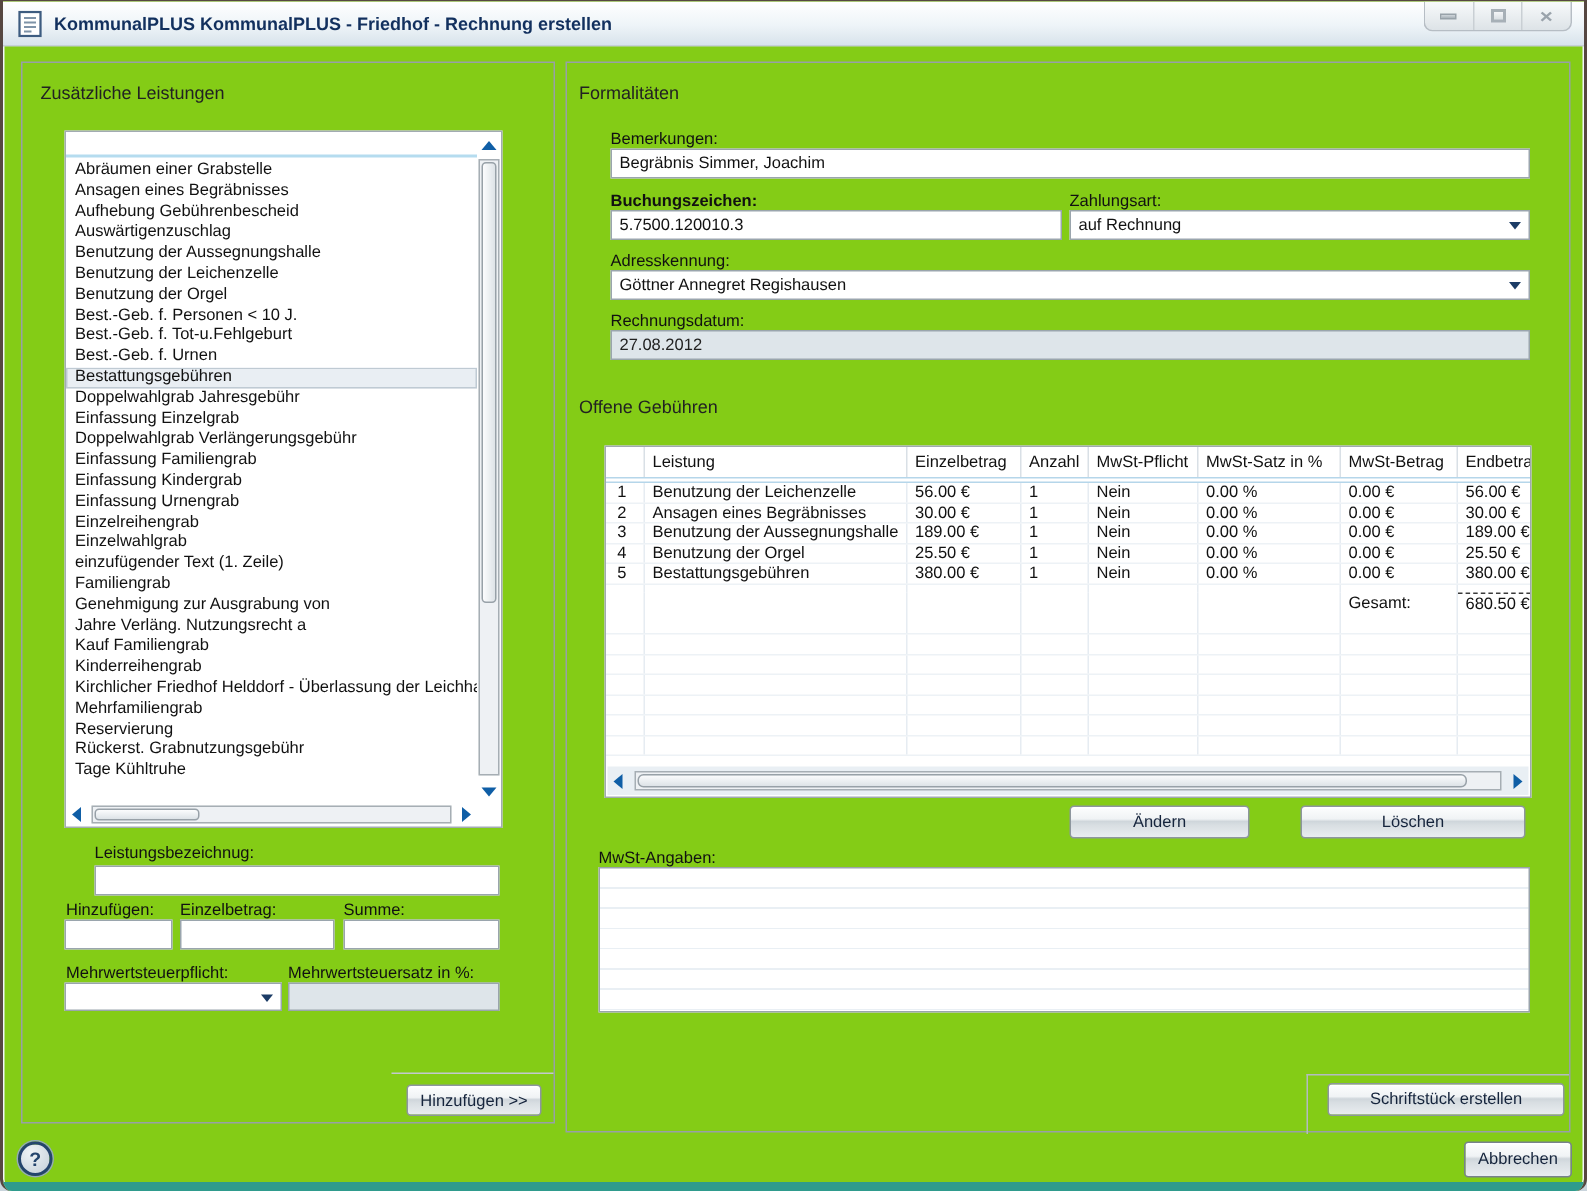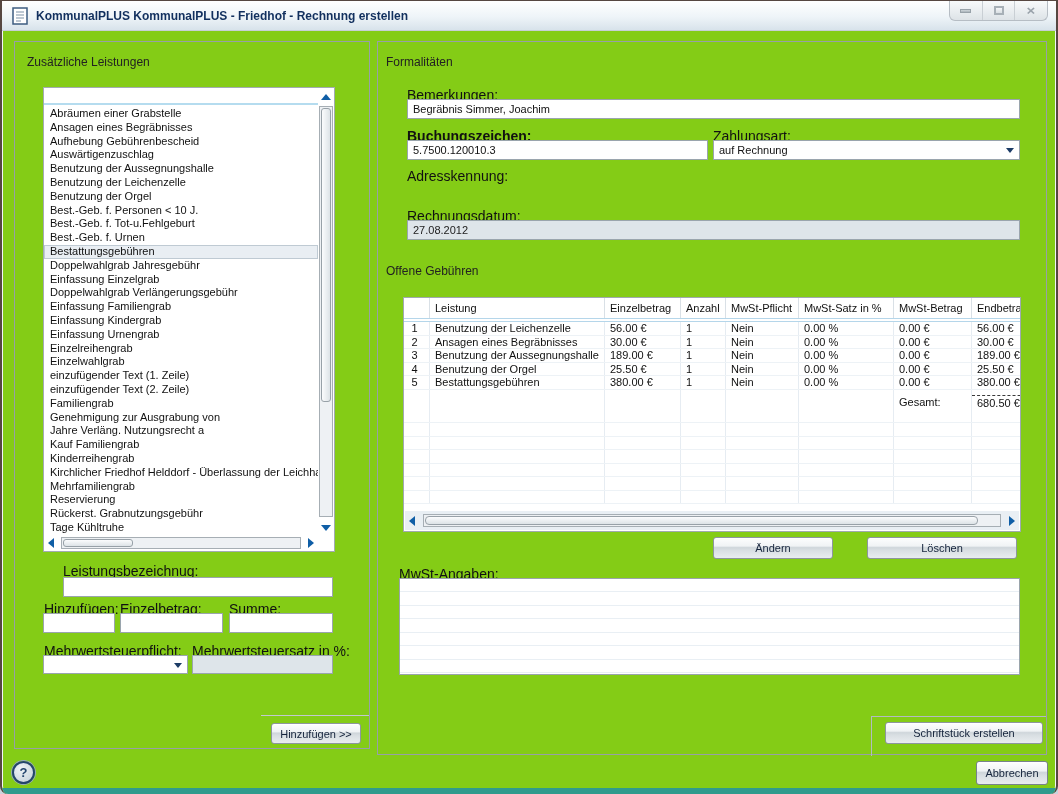--- a/index.html
+++ b/index.html
@@ -17,21 +17,21 @@
   .win-btn{flex:1;display:flex;align-items:center;justify-content:center;border-right:1px solid #c9cfd4;cursor:default;}
   .win-btn:last-child{border-right:none;}
   .glyph-min{width:11px;height:4px;background:linear-gradient(#cfd6db,#aab3ba);border:1px solid #98a2a9;}
   .glyph-max{width:10px;height:9px;border:2px solid #a7b0b7;background:linear-gradient(#f4f6f8,#d9dfe3);}
   .glyph-close{font-size:13px;font-weight:bold;color:#9aa3ab;line-height:1;transform:scaleX(1.15);}
   
   .panel{position:absolute;border:1px solid #97a0a7;background:transparent;}
   #left-panel{left:12px;top:40px;width:356px;height:708px;}
   #right-panel{left:375px;top:40px;width:670px;height:714px;}
   .panel-title{position:absolute;font-size:12px;color:#222;white-space:nowrap;}
-  .lbl{position:absolute;font-size:14px;color:#111;white-space:nowrap;}
+  .lbl{position:absolute;font-size:11px;color:#111;white-space:nowrap;}
   .lbl.b{font-weight:bold;}
   .tb{position:absolute;background:#fff;border:1px solid #9aa5ad;font-size:11px;color:#111;
     padding:2px 5px;display:flex;align-items:center;white-space:nowrap;overflow:hidden;}
   input.tb{padding:1px 5px;}
   .tb.disabled{background:#dee5ea;color:#222;}
   .combo{cursor:default;}
   .combo .arrow{position:absolute;right:5px;top:50%;margin-top:-2px;width:0;height:0;
     border-left:4px solid transparent;border-right:4px solid transparent;border-top:5px solid #1c3c66;}
   .btn{position:absolute;border:1px solid #8d969e;border-radius:3px;font-size:11px;color:#15243c;
     display:flex;align-items:center;justify-content:center;cursor:default;white-space:nowrap;
@@ -134,21 +134,20 @@
           <div class="list-item selected">Bestattungsgebühren</div>
           <div class="list-item">Doppelwahlgrab Jahresgebühr</div>
           <div class="list-item">Einfassung Einzelgrab</div>
           <div class="list-item">Doppelwahlgrab Verlängerungsgebühr</div>
           <div class="list-item">Einfassung Familiengrab</div>
           <div class="list-item">Einfassung Kindergrab</div>
           <div class="list-item">Einfassung Urnengrab</div>
           <div class="list-item">Einzelreihengrab</div>
           <div class="list-item">Einzelwahlgrab</div>
           <div class="list-item">einzufügender Text (1. Zeile)</div>
-          <div class="list-item">einzufügender Text (2. Zeile)</div>
           <div class="list-item">Familiengrab</div>
           <div class="list-item">Genehmigung zur Ausgrabung von</div>
           <div class="list-item">Jahre Verläng. Nutzungsrecht a</div>
           <div class="list-item">Kauf Familiengrab</div>
           <div class="list-item">Kinderreihengrab</div>
           <div class="list-item">Kirchlicher Friedhof Helddorf - Überlassung der Leichhal</div>
           <div class="list-item">Mehrfamiliengrab</div>
           <div class="list-item">Reservierung</div>
           <div class="list-item">Rückerst. Grabnutzungsgebühr</div>
           <div class="list-item">Tage Kühltruhe</div>
@@ -207,20 +206,24 @@
 
     <div class="lbl b" style="left:29px;top:86px;">Buchungszeichen:</div>
     <input class="tb" style="left: 29px; top: 98px; width: 301px; height: 20px;" value="5.7500.120010.3">
     <div class="lbl" style="left:335px;top:86px;">Zahlungsart:</div>
     <div class="tb combo" style="left:335px;top:98px;width:307px;height:20px;">
       <span>auf Rechnung</span>
       <span class="arrow"></span>
     </div>
 
     <div class="lbl" style="left:29px;top:126px;">Adresskennung:</div>
+    <div class="tb combo" style="left:29px;top:138px;width:613px;height:20px;">
+      <span>Göttner Annegret Regishausen</span>
+      <span class="arrow"></span>
+    </div>
 
     <div class="lbl" style="left:29px;top:166px;">Rechnungsdatum:</div>
     <div class="tb disabled" style="left:29px;top:178px;width:613px;height:20px;">27.08.2012</div>
 
     <div class="panel-title" style="left:8px;top:222px;">Offene Gebühren</div>
 
     <div id="fees-table">
       <div id="thead">
           <div class="th" style="width: 26px;"></div>
           <div class="th" style="width: 175px;">Leistung</div>

